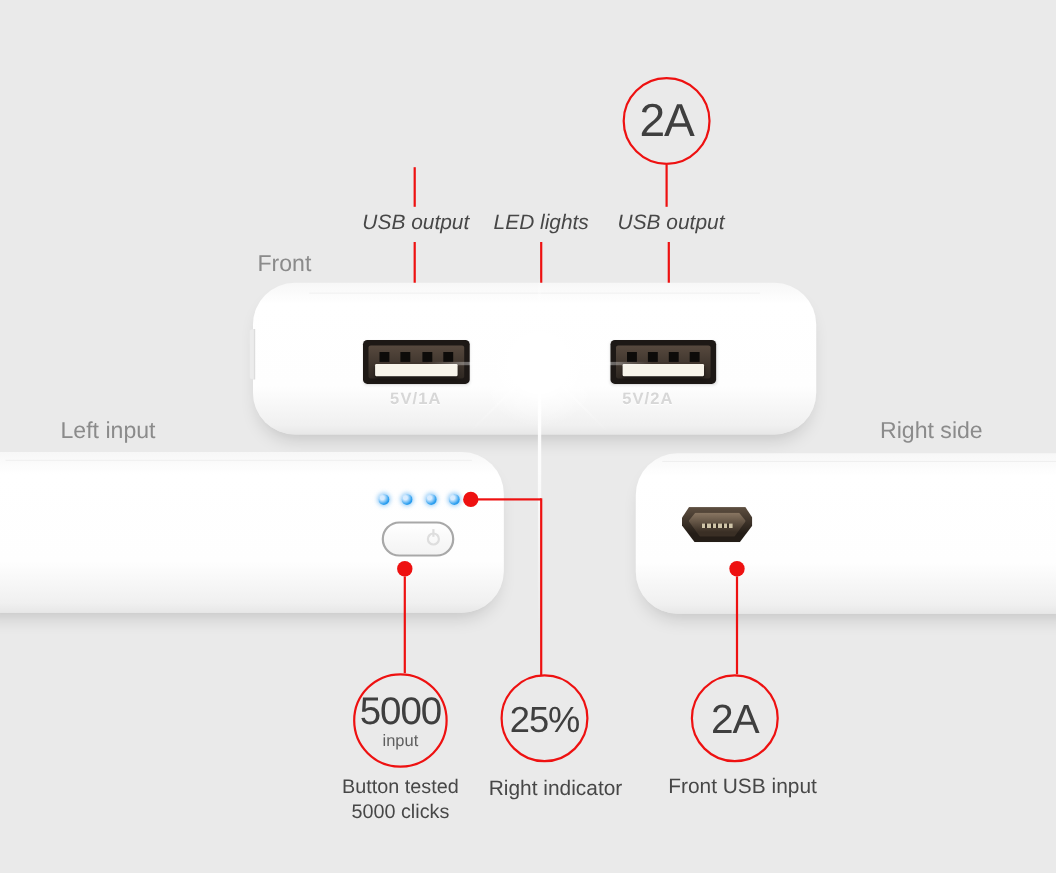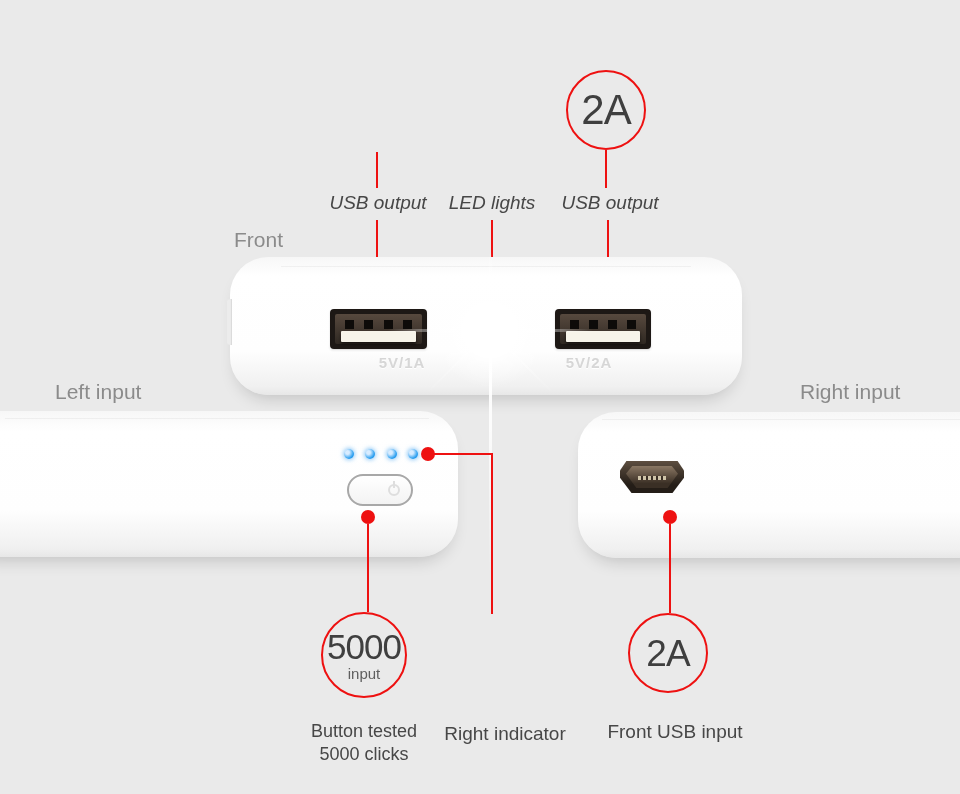--- a/index.html
+++ b/index.html
@@ -12,21 +12,21 @@
   .badge .value{line-height:1;letter-spacing:-1px;}
   .badge .unit{line-height:1;font-size:15px;color:#5f5f5f;margin-top:2px;}
   .vline{position:absolute;width:2px;background:#ee1111;}
   .hline{position:absolute;height:2px;background:#ee1111;}
   .dot{position:absolute;width:14px;height:14px;border-radius:50%;background:#ee1111;}
 
   
   .view-label{position:absolute;font-size:21px;color:#8b8b8b;text-align:right;}
   .ann-label{position:absolute;font-size:19px;color:#474747;transform:translateX(-50%);white-space:nowrap;font-style:italic;}
   .caption{position:absolute;font-size:19px;color:#474747;transform:translateX(-50%);
-           text-align:center;line-height:23px;white-space:nowrap;margin-top:16px;}
+           text-align:center;line-height:23px;white-space:nowrap;}
   .caption span{display:block;font-size:18px;}
   .port-print{position:absolute;transform:translateX(-50%);font-size:15px;font-weight:bold;
               letter-spacing:1px;color:rgba(175,175,175,.5);text-shadow:0 1px 0 rgba(255,255,255,.9);}
 
   
   .bank{position:absolute;background:linear-gradient(180deg,#f7f7f7 0%,#ffffff 14%,#fefefe 68%,#f0f0f0 94%,#e7e7e7 100%);
         box-shadow:0 10px 18px -8px rgba(0,0,0,.20);}
   .bank.front{border-radius:38px;}
   .bank.side-left{border-radius:0 38px 38px 0;}
   .bank.side-right{border-radius:38px 0 0 38px;}
@@ -90,26 +90,26 @@
   <div class="ann-label" style="left:378px;top:192px;">USB output</div>
   <div class="ann-label" style="left:492px;top:192px;">LED lights</div>
   <div class="ann-label" style="left:610px;top:192px;">USB output</div>
 
   <div class="vline" style="left:376px;top:220px;height:70px;"></div>
   <div class="vline" style="left:491px;top:220px;height:70px;"></div>
   <div class="vline" style="left:607px;top:220px;height:70px;"></div>
 
   <div class="view-label" style="left:234px;top:228px;">Front</div>
   <div class="view-label" style="left:55px;top:380px;">Left input</div>
-  <div class="view-label" style="left:800px;top:380px;">Right input</div>
+  <div class="view-label" style="left:800px;top:380px;">Right side</div>
 
   <div class="bank front" style="left:230px;top:257px;width:512px;height:138px;"></div>
   <div class="notch" style="left:227px;top:299px;"></div>
 
-  <div class="port-print" style="left:378px;top:354px;margin-left:24px;">5V/1A</div>
+  <div class="port-print" style="left:378px;top:354px;">5V/1A</div>
   <div class="port-print" style="left:589px;top:354px;">5V/2A</div>
 
   <div class="usb-port" style="left:330px;top:309px;width:97px;height:40px;">
     <div class="usb-cavity">
       <div class="usb-contacts">
           <i></i>
           <i></i>
           <i></i>
           <i></i>
         </div>
@@ -158,20 +158,23 @@
     <span class="unit">input</span>
   </div>
   <div class="caption" style="left:364px;top:704px;">
     <span>Button tested</span>
     <span>5000 clicks</span>
   </div>
 
   <div class="dot" style="left:421px;top:447px;"></div>
   <div class="hline" style="left:433px;top:453px;width:59px;"></div>
   <div class="vline" style="left:491px;top:453px;height:161px;"></div>
+  <div class="badge" style="left:455px;top:613px;width:80px;height:80px;font-size:33px;">
+    <span class="value">25%</span>
+  </div>
   <div class="caption" style="left:505px;top:706px;">Right indicator</div>
 
   <div class="dot" style="left:663px;top:510px;"></div>
   <div class="vline" style="left:669px;top:524px;height:89px;"></div>
   <div class="badge" style="left:628px;top:613px;width:80px;height:80px;font-size:37px;">
     <span class="value">2A</span>
   </div>
   <div class="caption" style="left:675px;top:704px;">Front USB input</div>
 
 </div>

